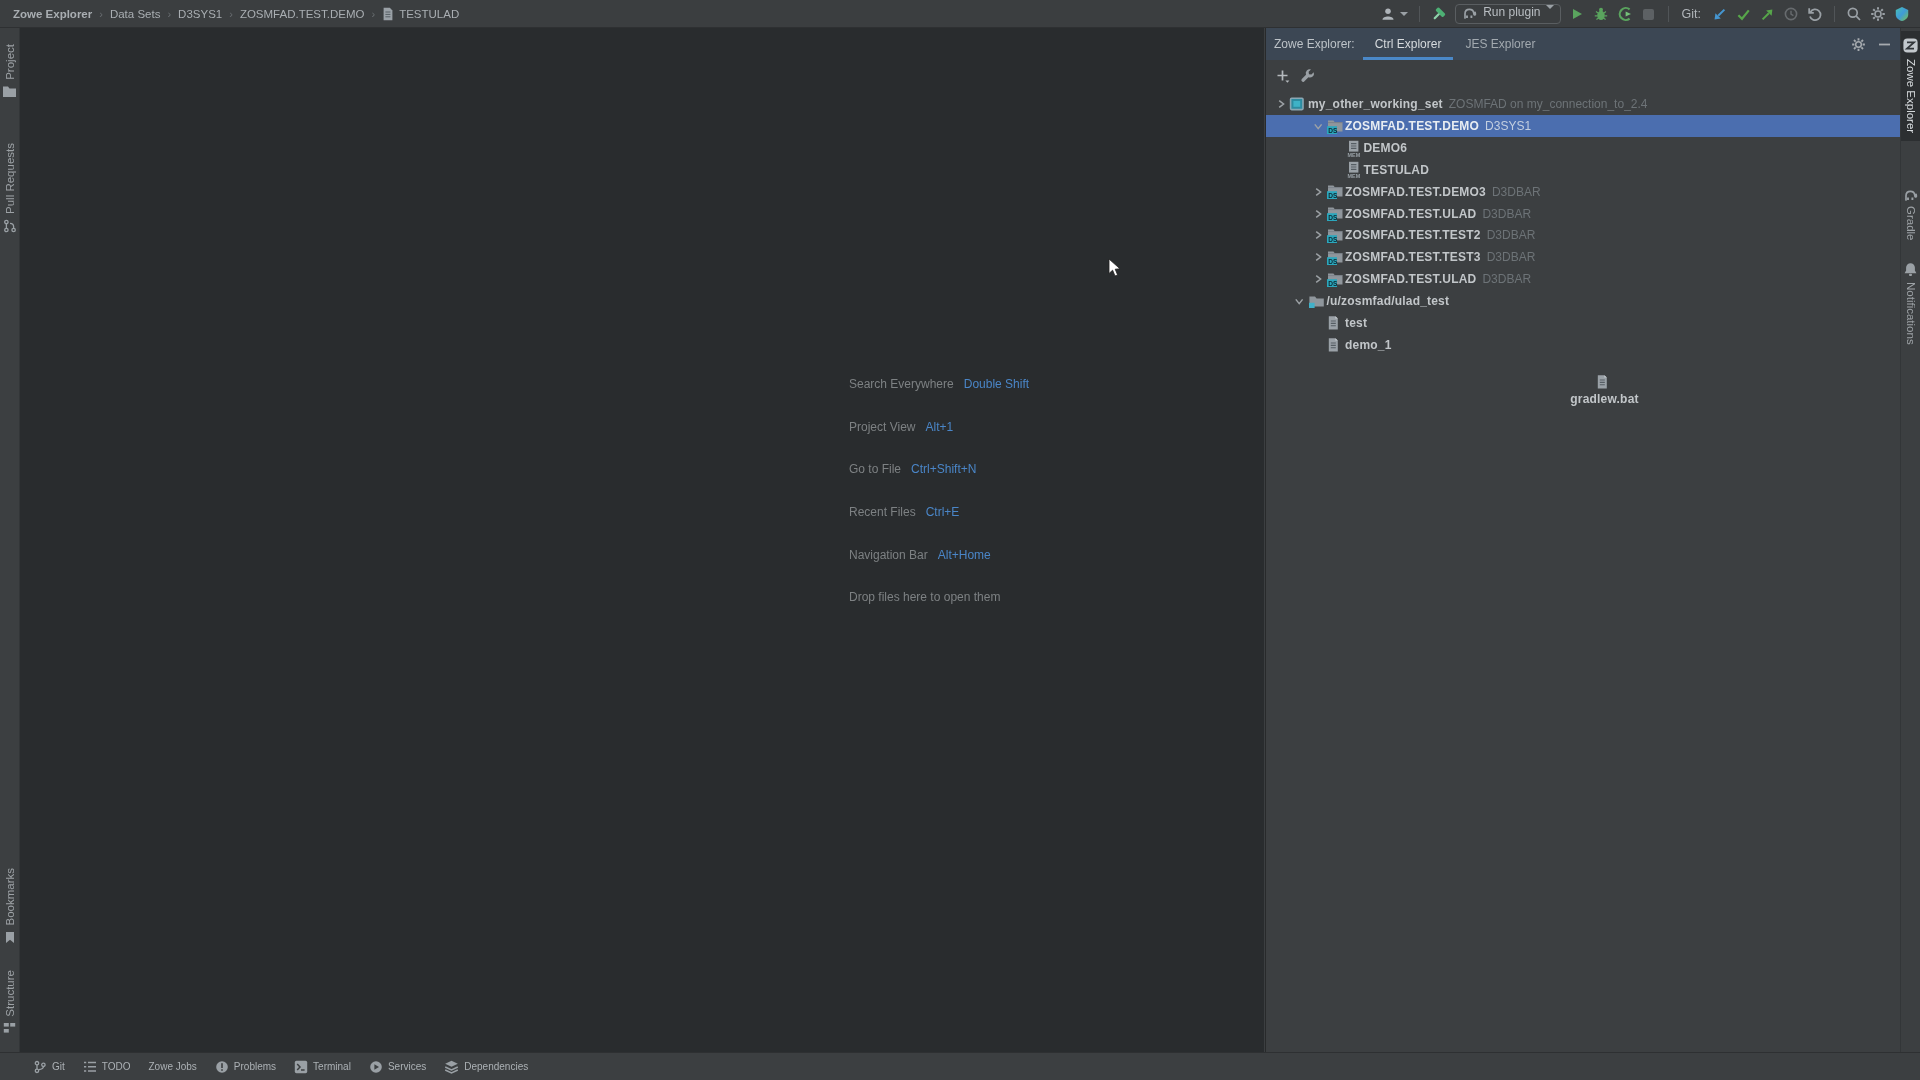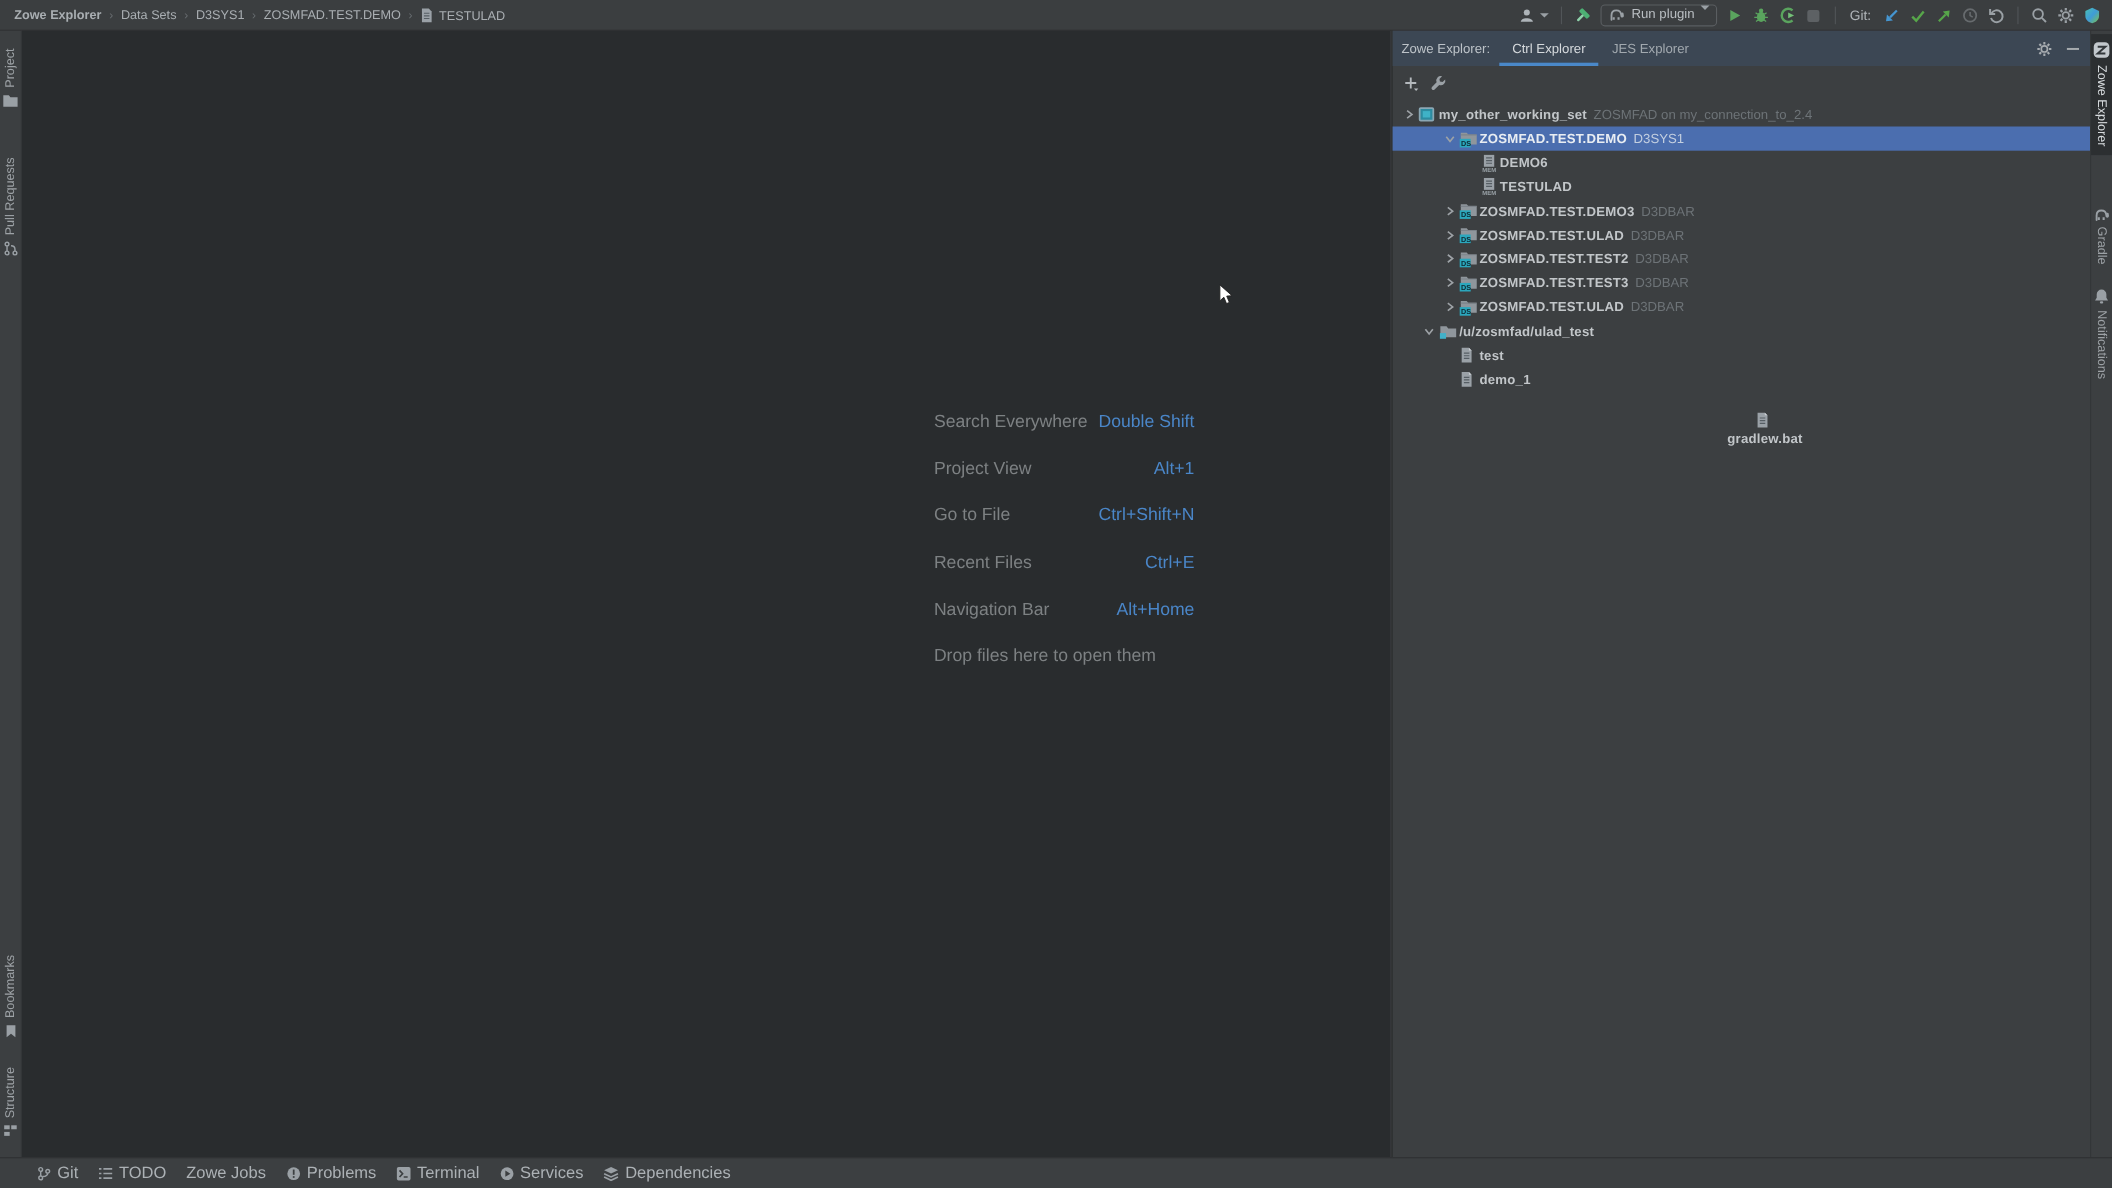--- a/index.html
+++ b/index.html
@@ -29,21 +29,21 @@
     background:#3c3f41; border-left:1px solid #333638; }
   .stripe-btn { position:absolute; left:0; width:19px; display:flex; flex-direction:column;
     align-items:center; gap:5px; }
   .vlabel { writing-mode:vertical-rl; font-size:11.5px; color:#9da2a6; white-space:nowrap; }
   .vlabel-flip { transform:rotate(180deg); }
   .stripe-active { background:#2c2f31; padding:6px 0 8px 0; }
   .stripe-active .vlabel { color:#d7dbde; }
   
   #editor { position:absolute; left:20px; top:28px; width:1244px; height:1024px; background:#292c2e; }
   #hints { position:absolute; left:829px; top:346px; }
-  .hint-row { height:20px; margin-bottom:22.7px; display:flex; align-items:center; font-size:16px;justify-content:space-between; }
+  .hint-row { height:20px; margin-bottom:22.7px; display:flex; align-items:center; font-size:12px; }
   .hint-label { color:#7d8183; }
   .hint-keys { color:#4a86c8; margin-left:10px; }
   #cursor { position:absolute; left:1088px; top:230px; }
   
   #panel { position:absolute; left:1265px; top:28px; width:635px; height:1024px;
     background:#3c3f41; border-left:1px solid #282a2b; }
   #panel-header { height:32px; background:#3c4754; display:flex; align-items:stretch; padding-left:8px; }
   #panel-title { align-self:center; font-size:12px; color:#bdc3c8; margin-right:8px; }
   .ptab { display:flex; align-items:center; padding:0 12px; font-size:12px; color:#a2a9af; position:relative; }
   .ptab.active { color:#d6dadd; }
@@ -56,21 +56,21 @@
   .tchev { width:17px; display:flex; align-items:center; justify-content:center; flex:0 0 17px; }
   .ticon2 { width:19px; display:flex; align-items:center; flex:0 0 19px; }
   .tname { color:#c2c6c9; font-weight:600; letter-spacing:0.2px; }
   .tsuffix { color:#6d7377; margin-left:6px; font-weight:400; }
   .trow.selected .tname { color:#e8edf2; }
   .trow.selected .tsuffix { color:#c3cfe0; }
   
   #status-bar { position:absolute; left:0; top:1052px; width:1920px; height:28px;
     background:#3c3f41; border-top:1px solid #2e3032; display:flex; align-items:center;
     padding-left:33px; gap:18px; }
-  .sitem { display:flex; align-items:center; gap:5px; font-size:15px; color:#acb1b5; }
+  .sitem { display:flex; align-items:center; gap:5px; font-size:10px; color:#acb1b5; }
 </style>
 </head>
 <body>
 
 <div id="top-bar">
   <div id="crumbs">
       <span class="crumb crumb-root">Zowe Explorer</span>
       <span class="sep">›</span>
       <span class="crumb">Data Sets</span>
       <span class="sep">›</span>

